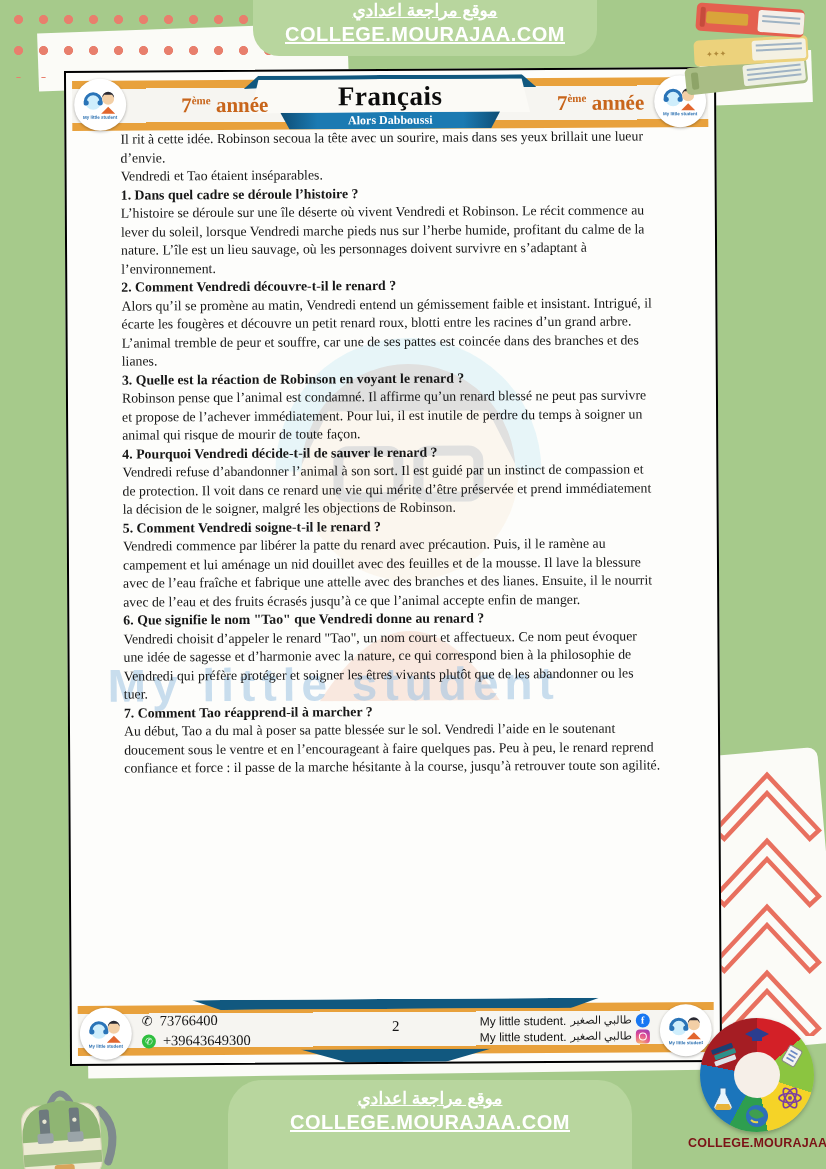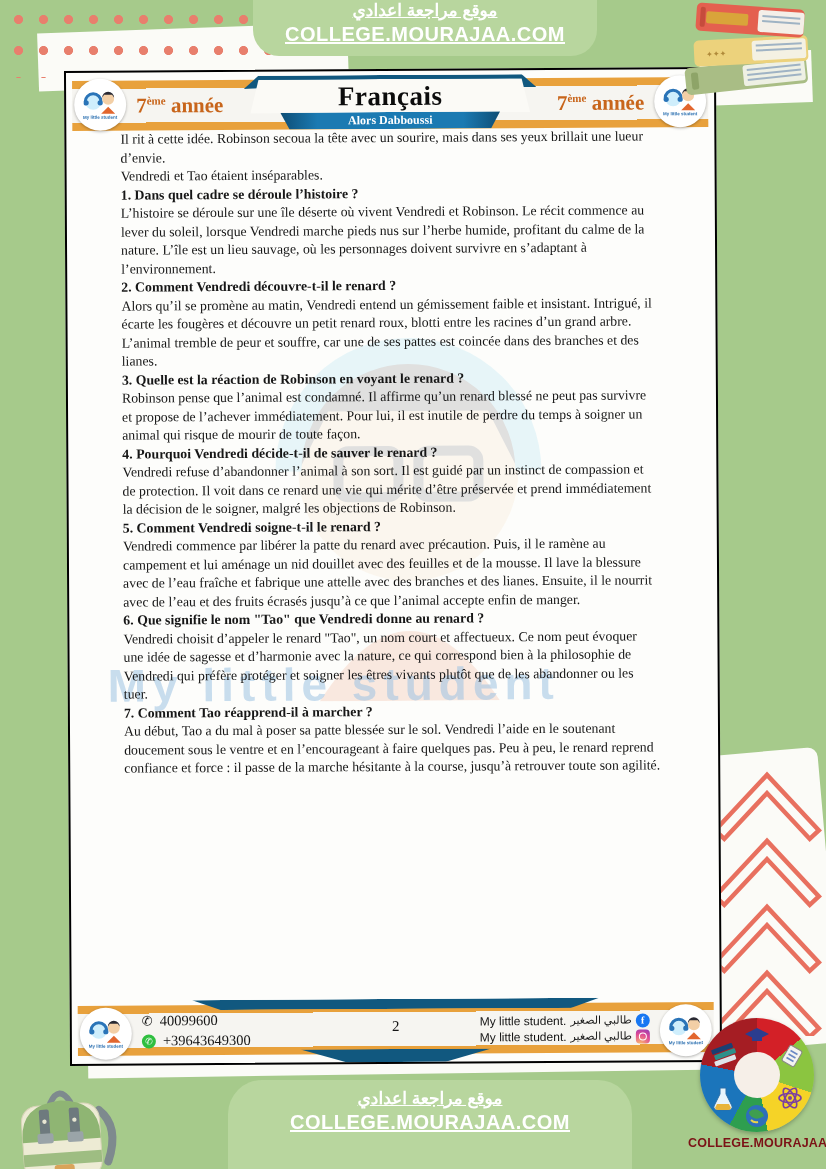--- a/index.html
+++ b/index.html
@@ -47,21 +47,21 @@
     font-family:"Liberation Serif",serif;color:#161616;
   }
   
   .band{position:absolute;left:6px;right:6px;height:50px;background:linear-gradient(180deg,#e8a13c 0 16%,#f6f5f1 16% 84%,#e8a13c 84% 100%);z-index:2;}
   .band-header{top:8px;}
   .band-footer{bottom:8px;}
   .blue-top{position:absolute;left:27%;right:27%;top:-4px;height:13px;background:#11587f;clip-path:polygon(5% 0,95% 0,100% 100%,0 100%);}
   .center-panel{position:absolute;left:28%;right:28%;top:0;height:34px;background:#fbfaf6;clip-path:polygon(3% 0,97% 0,100% 100%,0 100%);display:flex;align-items:center;justify-content:center;}
   .subject{font-weight:700;font-size:27px;color:#0c0c0c;letter-spacing:.5px;}
   .author-ribbon{position:absolute;left:32%;right:32%;top:33px;height:17px;background:linear-gradient(90deg,#0c486e,#1b7ab2 18% 82%,#0c486e);clip-path:polygon(2% 0,98% 0,94% 100%,6% 100%);display:flex;align-items:center;justify-content:center;color:#fff;font-weight:700;font-size:12px;}
-  .grade{position:absolute;top:13px;font-weight:700;font-size:21px;color:#c8651b;white-space:nowrap;}
+  .grade{position:absolute;top:13px;font-weight:700;font-size:21px;color:#c8651b;white-space:nowrap;margin-left:45px;}
   .grade sup{font-size:11px;}
   .grade-left{left:64px;}
   .grade-right{right:64px;}
   .logo{
     position:absolute;width:52px;height:52px;border-radius:50%;background:#fff;
     box-shadow:0 1px 3px rgba(0,0,0,.3);display:flex;flex-direction:column;align-items:center;justify-content:center;z-index:3;
   }
   .logo .cap{font-family:"Liberation Sans",sans-serif;font-size:4.5px;color:#2a6fb0;font-weight:700;margin-top:-1px;}
   .logo-hl{left:8px;top:6px;} .logo-hr{right:8px;top:6px;}
   .logo-fl{left:8px;top:-2px;} .logo-fr{right:8px;top:-2px;}
@@ -223,21 +223,21 @@
 
     <p class="q">7. Comment Tao réapprend-il à marcher ?</p>
     <p class="a">Au début, Tao a du mal à poser sa patte blessée sur le sol. Vendredi l’aide en le soutenant doucement sous le ventre et en l’encourageant à faire quelques pas. Peu à peu, le renard reprend confiance et force : il passe de la marche hésitante à la course, jusqu’à retrouver toute son agilité.</p>
   </div>
 
   <div class="band band-footer">
     <div class="footer-content">
       <div>
         <div class="ph-row">
           <span class="phone-glyph">✆</span>
-          <span>40099600</span>
+          <span>73766400</span>
         </div>
         <div class="ph-row">
           <span class="wa-icon">✆</span>
           <span>+39643649300</span>
         </div>
       </div>
       <div class="page-num">2</div>
       <div class="social">
         <div class="soc-row">
           <span class="soc-latin">My little student.</span>

